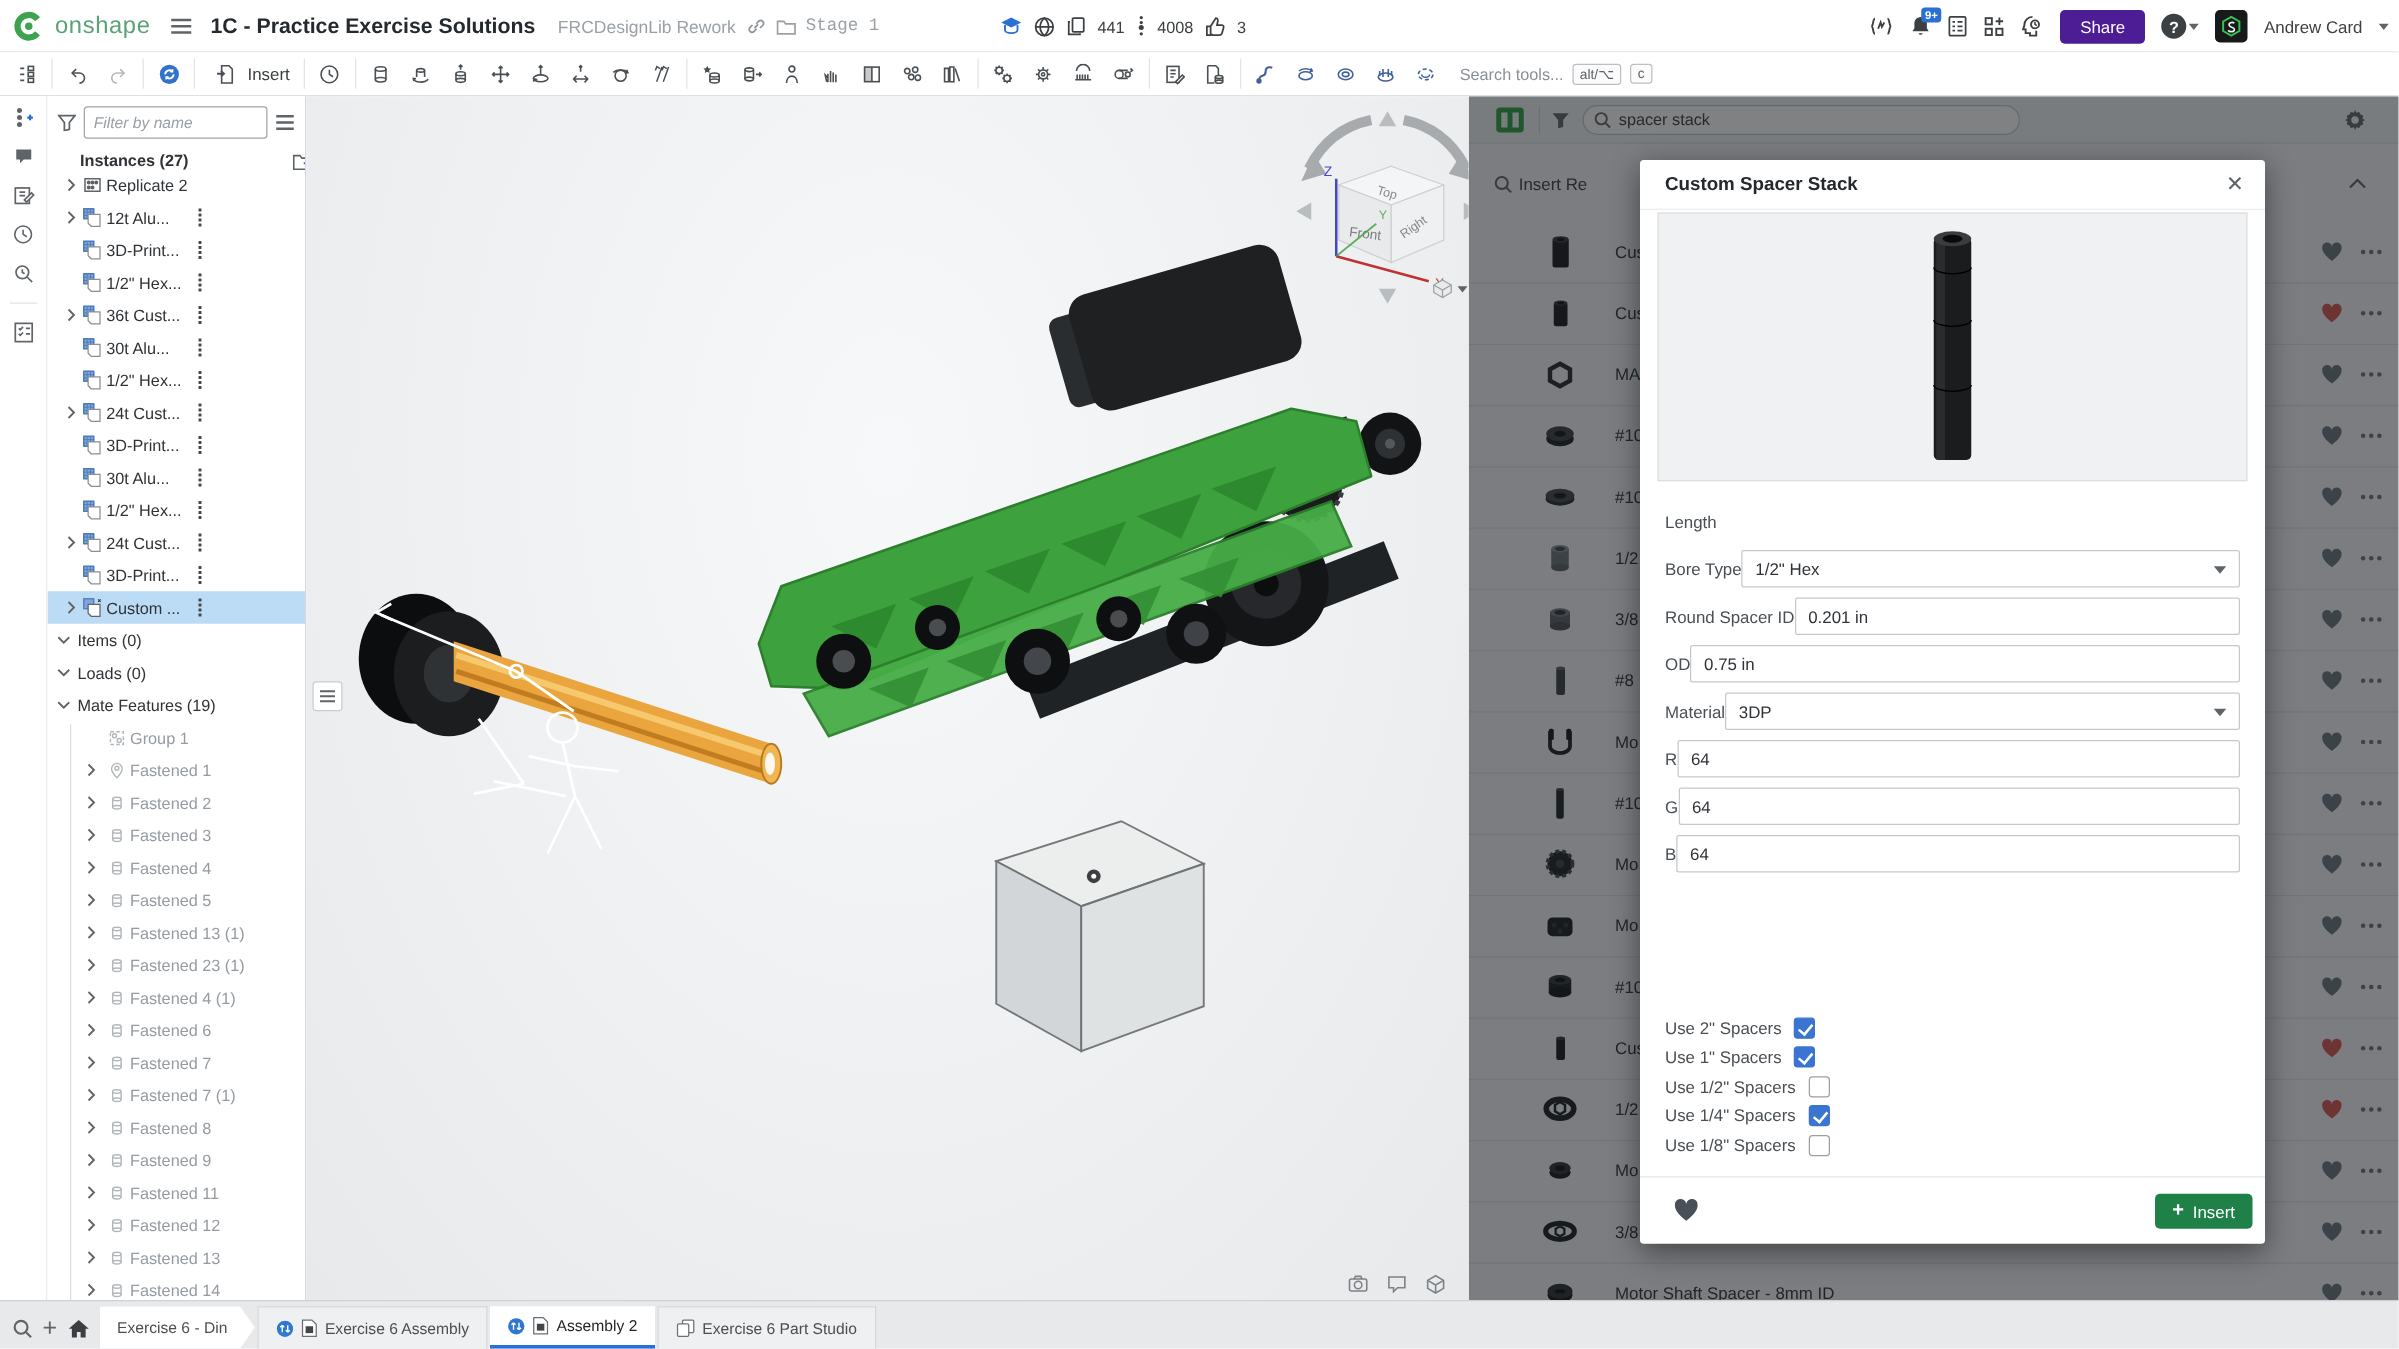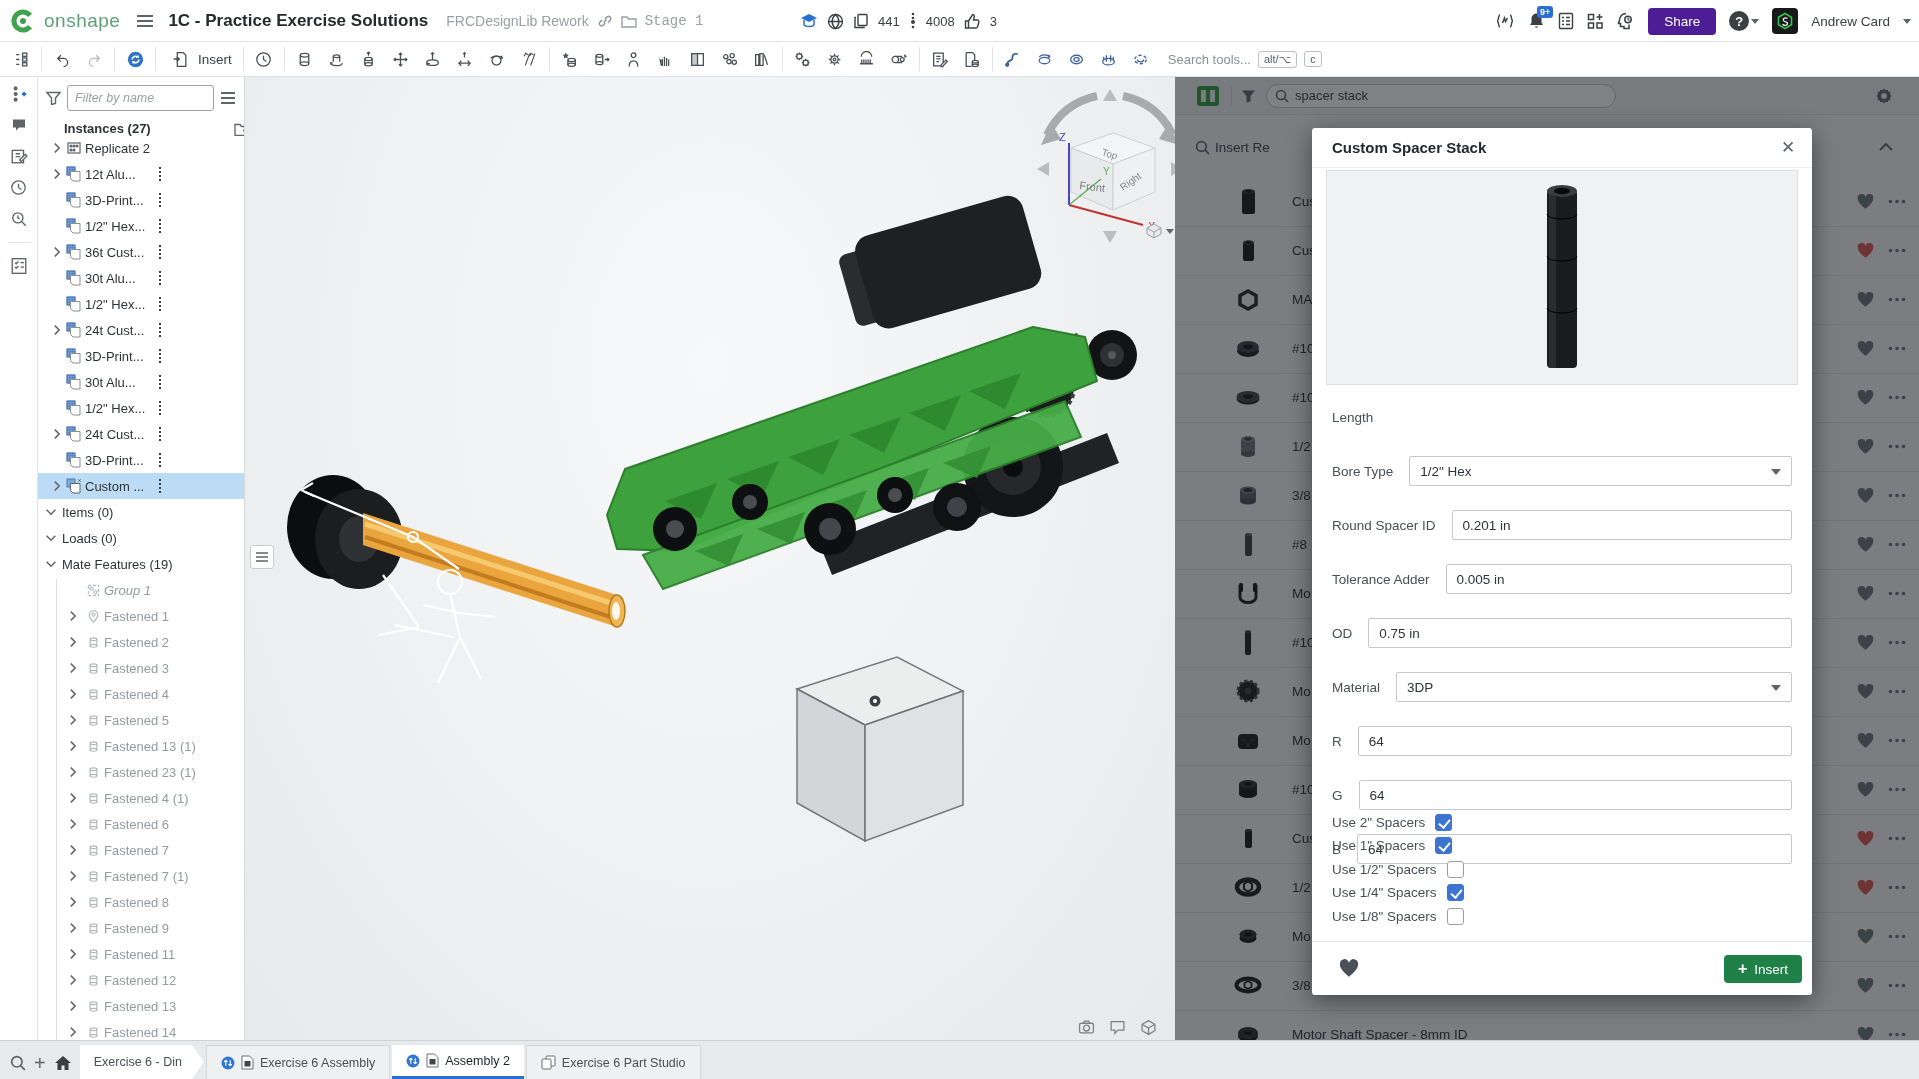--- a/index.html
+++ b/index.html
@@ -120,21 +120,21 @@
   
   .dialog { position:absolute; left:137px; top:51px; width:500px; height:867px; background:#fff;
     border-radius:3px; box-shadow:0 6px 24px rgba(0,0,0,.45); z-index:3; }
   .dlg-title { position:absolute; left:0; top:0; width:100%; height:40px; line-height:40px;
     padding-left:20px; font-size:15px; font-weight:bold; color:#24292d; border-bottom:1px solid #ececee; }
   .dlg-close { position:absolute; right:14px; top:10px; width:20px; height:20px; color:#5f6469;
     font-size:17px; line-height:20px; text-align:center; }
   .dlg-preview { position:absolute; left:14px; top:42px; width:472px; height:215px; background:#f0f1f2;
     border:1px solid #dcdee0; display:flex; align-items:center; justify-content:center; }
   .dlg-fields { position:absolute; left:20px; top:274px; width:460px; }
-  .frow { display:flex; align-items:center; height:30px; margin-bottom:24px; gap:16px; }
+  .frow { display:flex; align-items:center; height:30px; margin-bottom:8px; gap:0; }
   .frow .flabel { font-size:13.5px; color:#4a4f54; white-space:nowrap; }
   .frow .finput { flex:1; height:30px; border:1px solid #c6c9cc; border-radius:2px; display:flex;
     align-items:center; padding:0 10px; font-size:13.5px; color:#2f3337; position:relative; background:#fff; }
   .frow .finput.select::after { content:""; position:absolute; right:10px; top:12px; width:0; height:0;
     border-left:5px solid transparent; border-right:5px solid transparent; border-top:6px solid #5f6469; }
   .dlg-checks { position:absolute; left:20px; top:684px; }
   .crow { display:flex; align-items:center; height:20px; margin-bottom:3.5px; gap:10px; }
   .crow .clabel { font-size:13.5px; color:#4a4f54; }
   .cbox { width:17px; height:17px; border-radius:3px; border:1px solid #9aa0a5; background:#fff; position:relative; }
   .cbox.on { background:#3b74d1; border-color:#3b74d1; }
@@ -810,21 +810,21 @@
           </div>
           <div class="mate-block">
             <div class="trow mate">
               <span class="ticon" style="left: 48px; color: rgb(176, 182, 186);">
                 <svg width="15" height="15" viewBox="0 0 16 16" fill="none" stroke="currentColor" stroke-width="1.2">
                   <rect x="2.5" y="2.5" width="11" height="11" stroke-dasharray="3 2"></rect>
                   <circle cx="6" cy="6" r="1.7"></circle>
                   <circle cx="10" cy="10" r="1.7"></circle>
                 </svg>
               </span>
-              <span class="tlabel" style="left: 66px; font-style: italic;">Group 1</span>
+              <span class="tlabel" style="left: 66px;">Group 1</span>
             </div>
             <div class="trow mate">
               <span class="chev" style="left: 28px;">
                 <svg width="14" height="14" viewBox="0 0 16 16" fill="none" stroke="currentColor" stroke-width="1.2">
                   <path d="M5.5 3 10.5 8 5.5 13" stroke-width="1.7"></path>
                 </svg>
               </span>
               <span class="ticon" style="left: 48px; color: rgb(176, 182, 186);">
                 <svg width="15" height="15" viewBox="0 0 16 16" fill="none" stroke="currentColor" stroke-width="1.2">
                   <path d="M8 14s-4.5-4.6-4.5-7.7a4.5 4.5 0 0 1 9 0C12.5 9.4 8 14 8 14z"></path>
@@ -1742,24 +1742,20 @@
             </div>
             <div class="frow">
               <span class="flabel">Bore Type</span>
               <div class="finput select">1/2" Hex</div>
             </div>
             <div class="frow">
               <span class="flabel">Round Spacer ID</span>
               <div class="finput">0.201 in</div>
             </div>
             <div class="frow">
-              <span class="flabel">Tolerance Adder</span>
-              <div class="finput">0.005 in</div>
-            </div>
-            <div class="frow">
               <span class="flabel">OD</span>
               <div class="finput">0.75 in</div>
             </div>
             <div class="frow">
               <span class="flabel">Material</span>
               <div class="finput select">3DP</div>
             </div>
             <div class="frow">
               <span class="flabel">R</span>
               <div class="finput">64</div>

